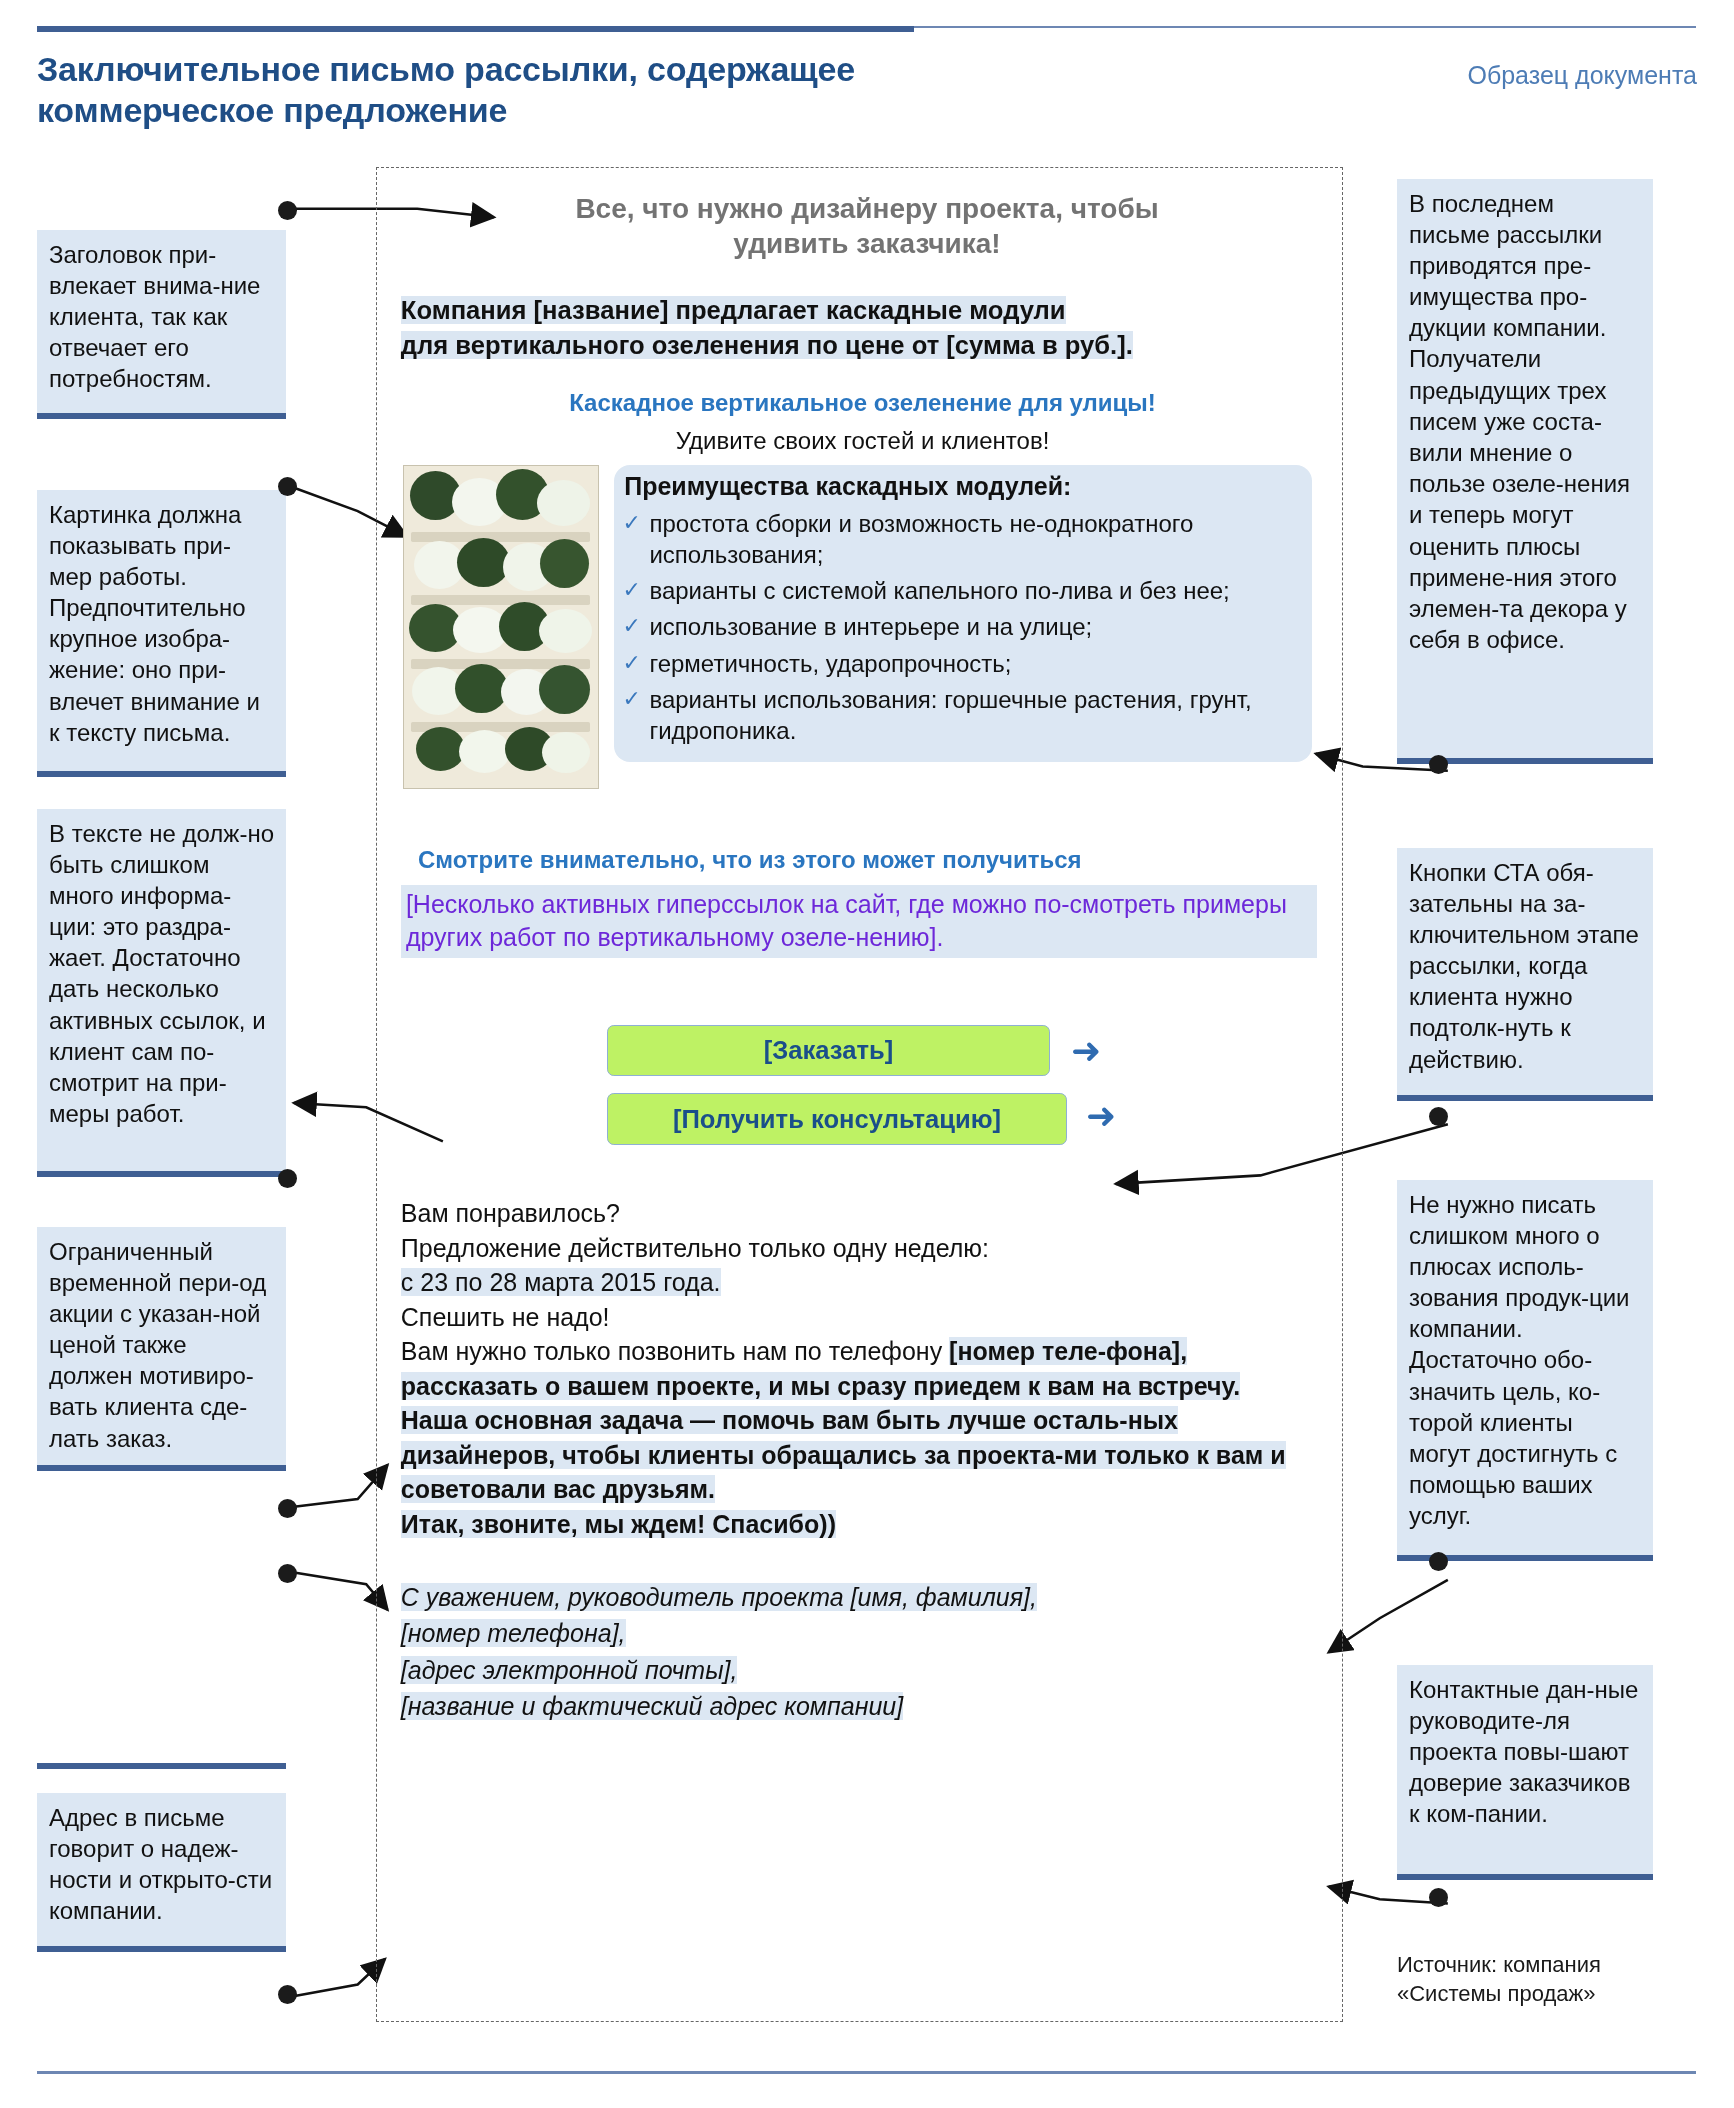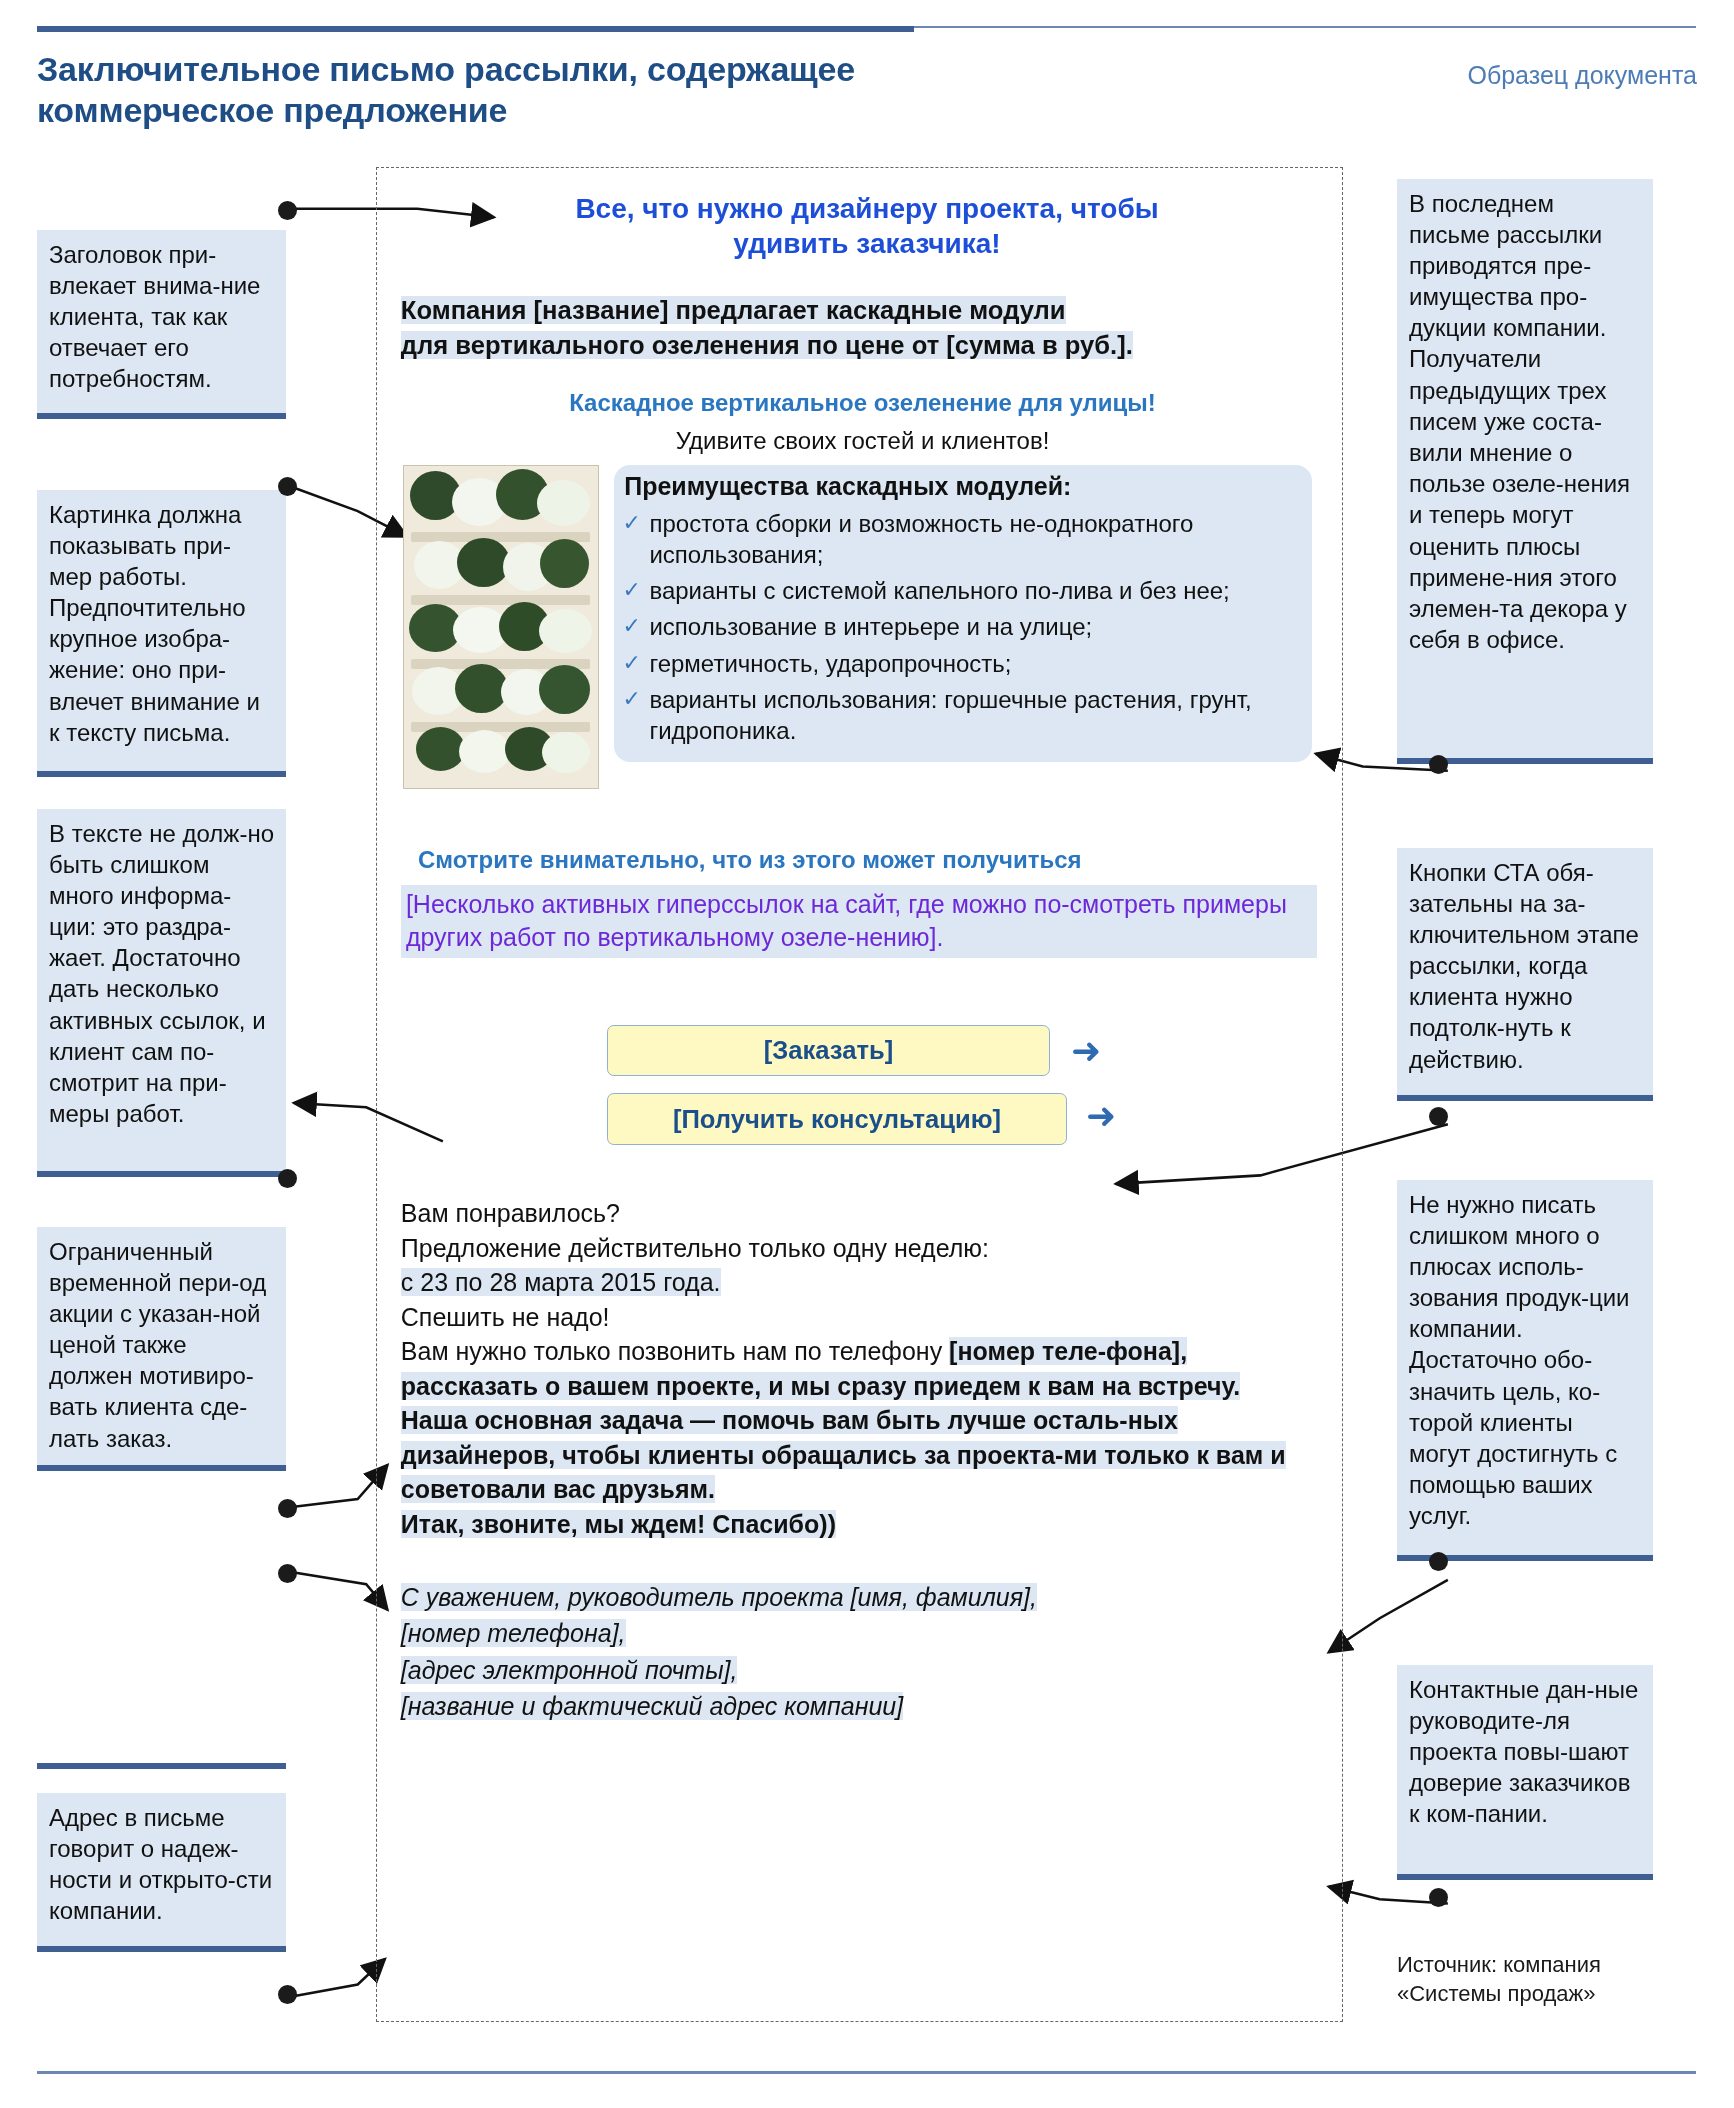--- a/index.html
+++ b/index.html
@@ -79,21 +79,21 @@
   }
   .l-head {
     position: absolute;
     left: 128px;
     top: 8.5px;
     width: 690px;
     text-align: center;
     font-size: 28px;
     line-height: 1.28;
     font-weight: bold;
-    color: #1d4ed8;
+    color: #737373;
   }
   .l-offer {
     position: absolute;
     left: 6.8px;
     top: 111px;
     width: 916px;
     font-size: 25.6px;
     line-height: 1.35;
     font-weight: bold;
     color: #111;
@@ -199,21 +199,21 @@
   }
 
   
   .cta-wrap {
     position: absolute;
     left: 213px;
     top: 843px;
     width: 520px;
   }
   .cta {
-    background: #fef9c3;
+    background: #bef264;
     border: 1.7px solid #8fb0d4;
     border-radius: 6.8px;
     text-align: center;
     font-size: 25.6px;
     font-weight: bold;
     color: #1a4f8a;
     padding: 10.2px 0;
     box-sizing: border-box;
   }
   .cta-1 { width: 443px; margin-bottom: 17px; }

